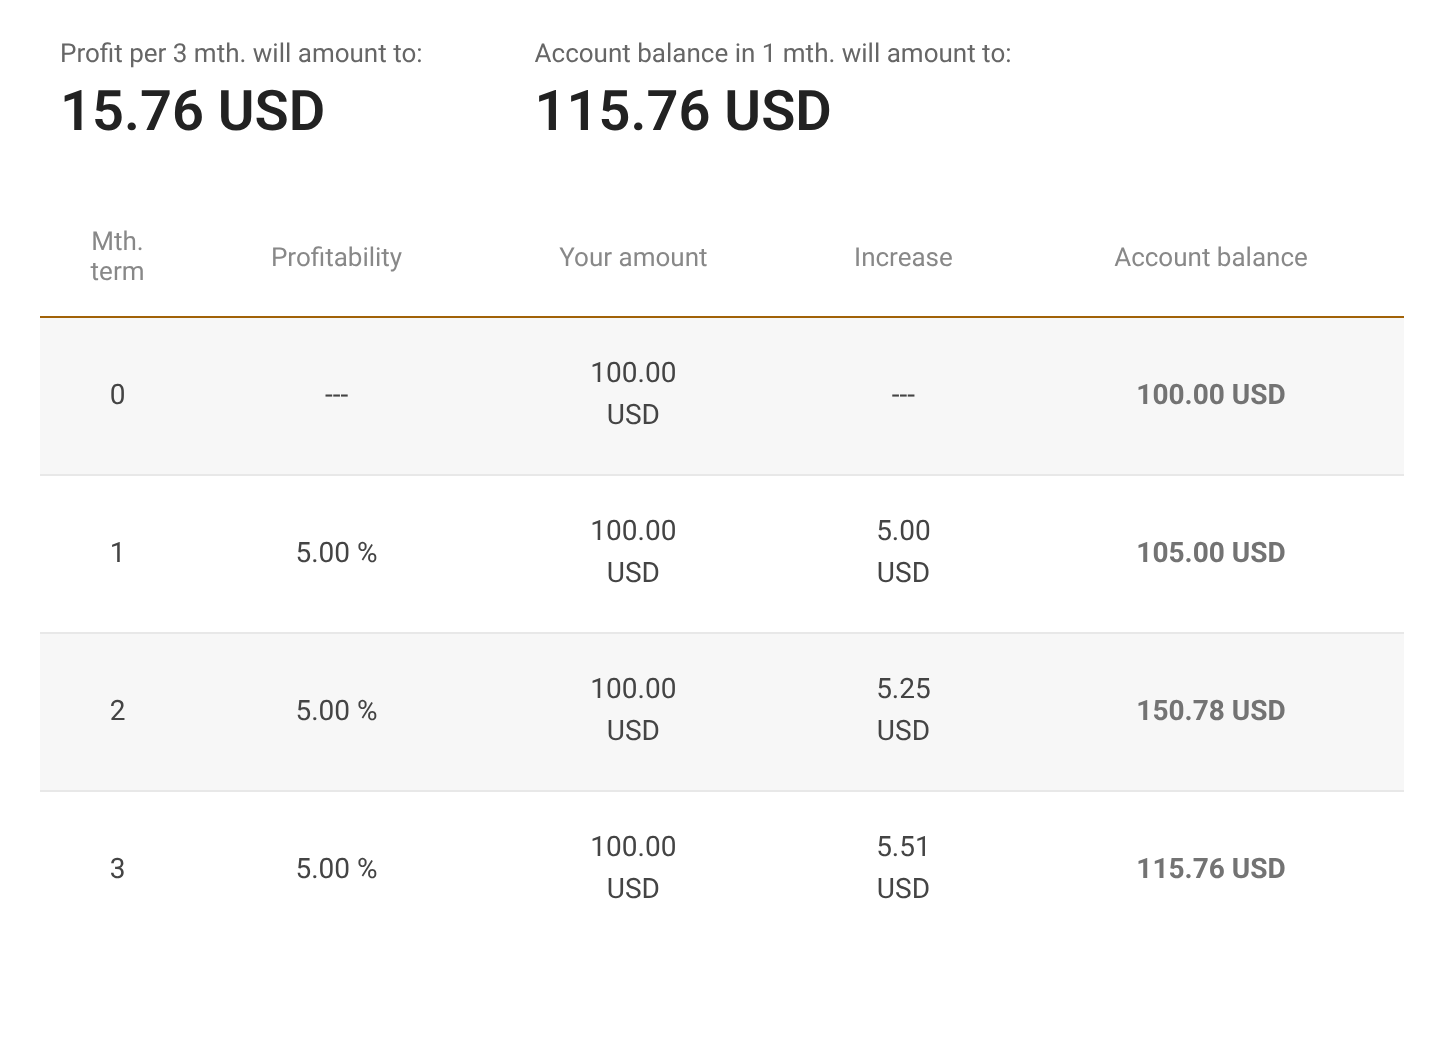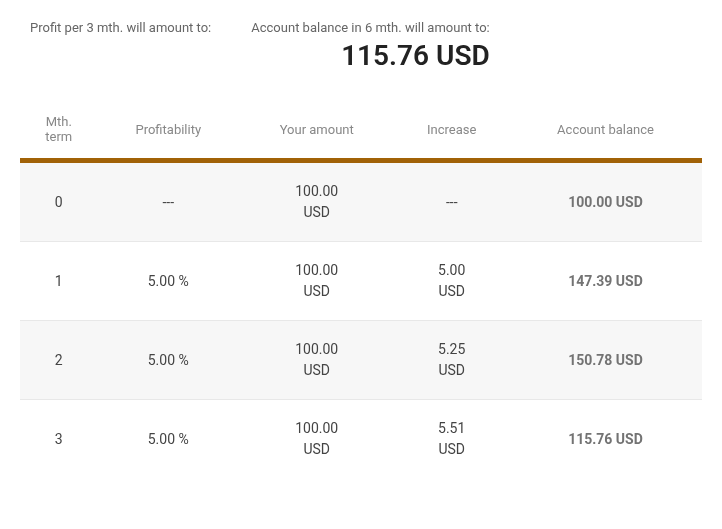--- a/index.html
+++ b/index.html
@@ -12,23 +12,22 @@
       font-family: -apple-system, BlinkMacSystemFont, 'Segoe UI', Roboto, sans-serif;
       background: #fff;
       width: 722px;
       min-height: 529px;
       color: #333;
     }
 
     .summary-section {
       display: flex;
       padding: 20px 30px 24px 30px;
-      gap: 40px;
+      gap: 56px;
       align-items: flex-start;
-      text-align: right;
     }
 
     .summary-block {
       display: flex;
       flex-direction: column;
       gap: 4px;
     }
 
     .summary-label {
       font-size: 13px;
@@ -49,21 +48,21 @@
       width: 100%;
       border-collapse: collapse;
     }
 
     thead tr th {
       font-size: 13px;
       color: #888;
       font-weight: 400;
       text-align: center;
       padding: 18px 10px 14px 10px;
-      border-bottom: 5px solid #a16207;
+      border-bottom: 1px solid #a16207;
     }
 
     tbody tr {
       border-bottom: 1px solid #e8e8e8;
     }
 
     tbody tr:last-child {
       border-bottom: none;
     }
 
@@ -86,23 +85,24 @@
     .striped tbody tr:nth-child(even) {
       background: #fff;
     }
   </style>
 </head>
 <body>
 
 <div class="summary-section">
   <div class="summary-block">
     <span class="summary-label">Profit per 3 mth. will amount to:</span>
+    <span class="summary-value">15.76 USD</span>
   </div>
   <div class="summary-block">
-    <span class="summary-label">Account balance in 6 mth. will amount to:</span>
+    <span class="summary-label">Account balance in 1 mth. will amount to:</span>
     <span class="summary-value">115.76 USD</span>
   </div>
 </div>
 
 <div class="table-container">
   <table class="striped">
     <thead>
       <tr>
         <th style="white-space: pre-line; text-align:center;">Mth.
 term</th>
@@ -118,21 +118,21 @@
           <td>---</td>
           <td>100.00<br>USD</td>
           <td>---</td>
           <td class="account-balance">100.00 USD</td>
         </tr>
         <tr>
           <td>1</td>
           <td>5.00 %</td>
           <td>100.00<br>USD</td>
           <td>5.00<br>USD</td>
-          <td class="account-balance">147.39 USD</td>
+          <td class="account-balance">105.00 USD</td>
         </tr>
         <tr>
           <td>2</td>
           <td>5.00 %</td>
           <td>100.00<br>USD</td>
           <td>5.25<br>USD</td>
           <td class="account-balance">150.78 USD</td>
         </tr>
         <tr>
           <td>3</td>

